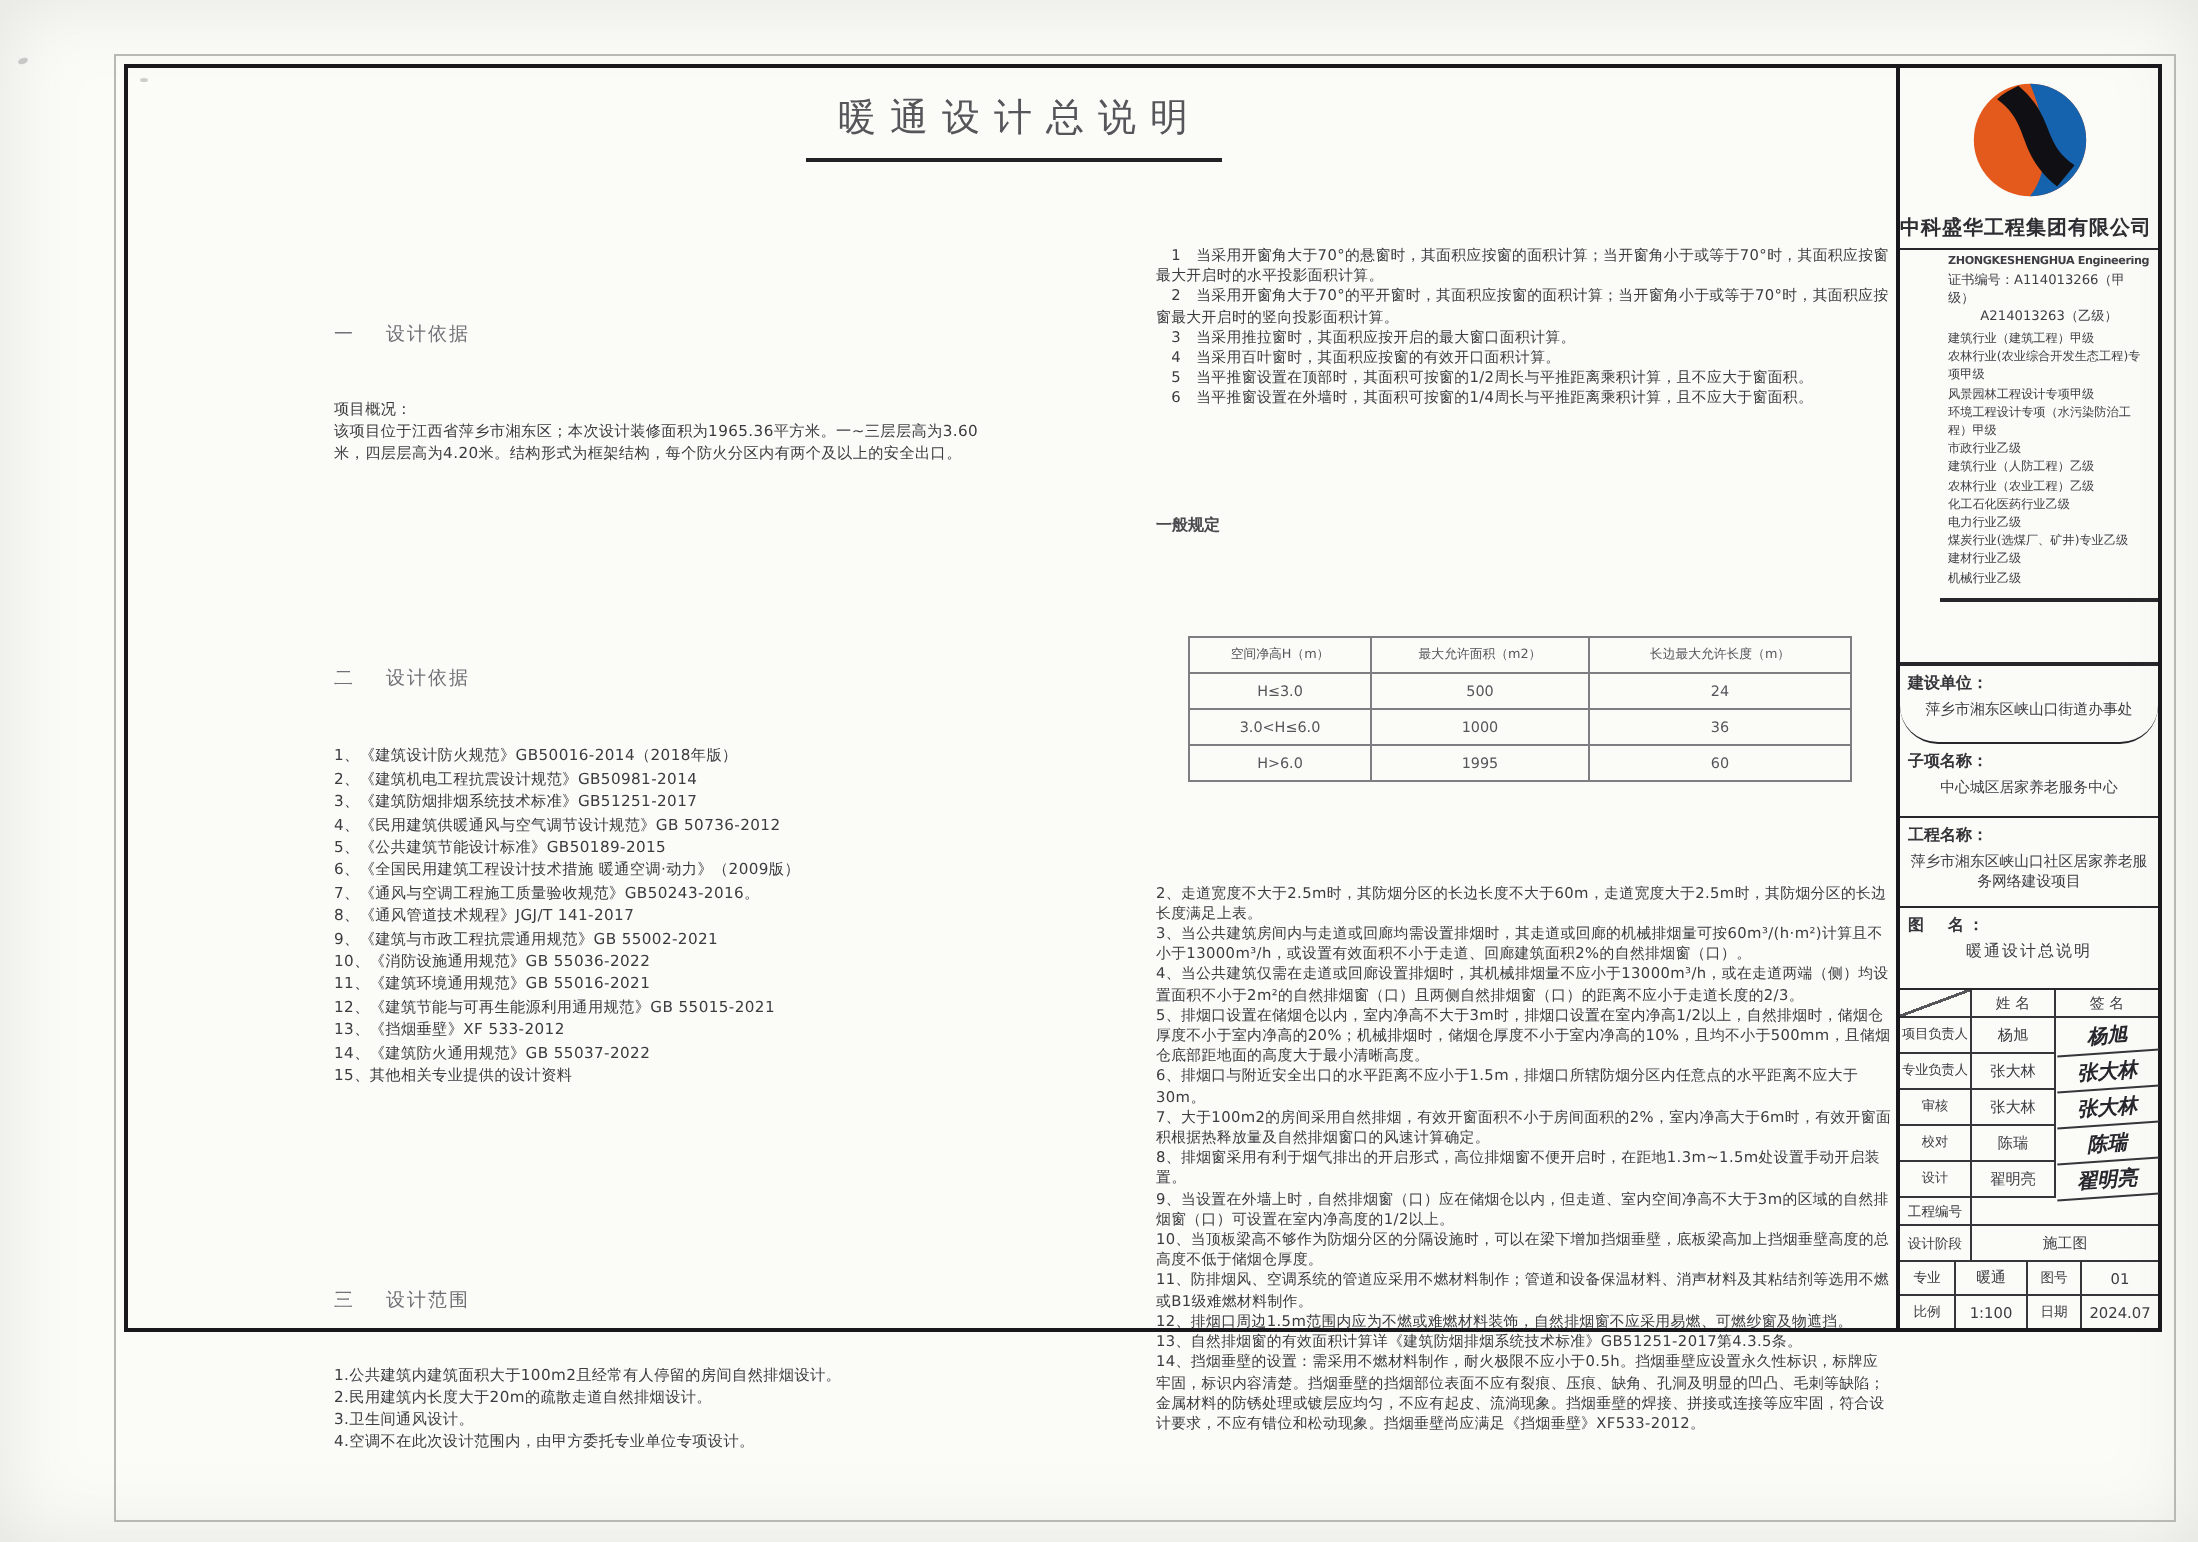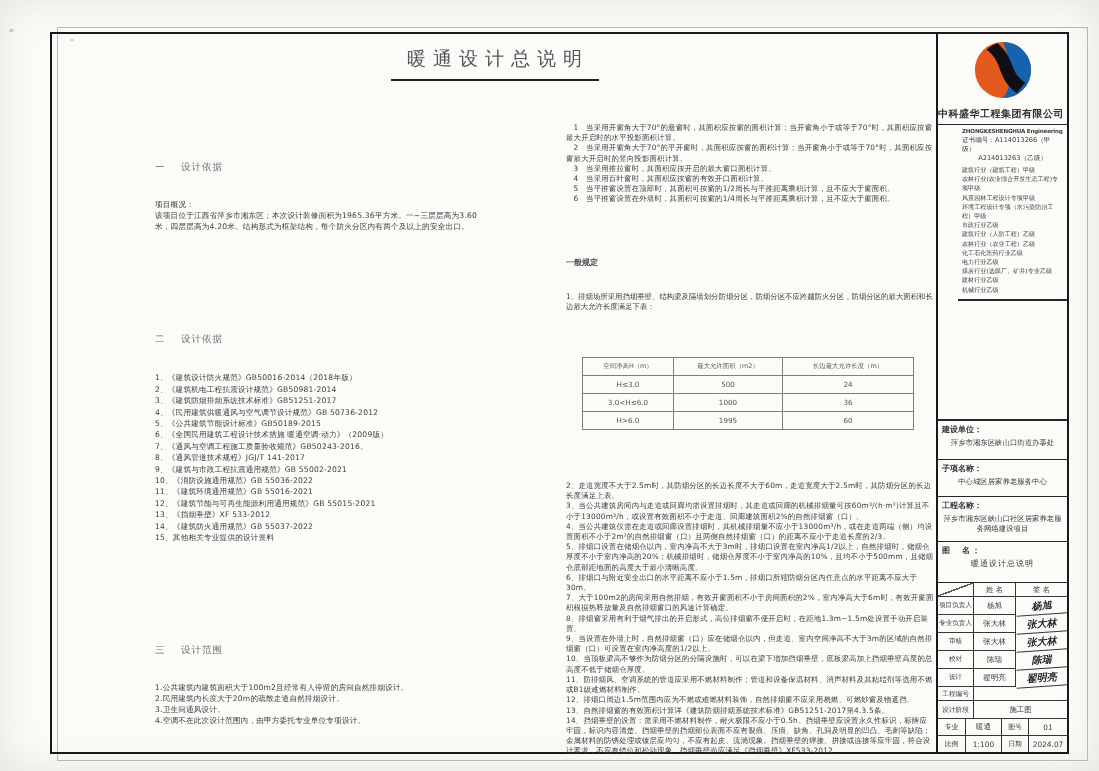--- a/index.html
+++ b/index.html
@@ -6,21 +6,21 @@
   body{background:#eceae6;font-family:"DejaVu Sans","Liberation Sans",sans-serif;}
   .page{position:relative;width:1099px;height:771px;background:#fbfbf8;overflow:hidden;
         box-shadow:inset 0 0 40px rgba(120,120,110,.18);}
   
   .pencil{position:absolute;background:rgba(90,90,95,.28);border-radius:50%;}
   .p1{left:9px;top:29px;width:5px;height:3px;transform:rotate(-20deg);}
   .p2{left:70px;top:39px;width:4px;height:2px;}
 
   
   .sheet-outer{position:absolute;left:57px;top:27px;width:1029px;height:732px;border:1px solid #b9b8b2;}
-  .sheet{position:absolute;left:50px;top:32px;width:1019px;height:722px;border:2.5px solid #19191d;
+  .sheet{position:absolute;left:62px;top:32px;width:1019px;height:634px;border:2.5px solid #19191d;
          box-sizing:border-box;display:flex;background:transparent;color:#3c3c40;}
   .content{position:relative;width:886px;height:100%;}
 
   .sheet-title-wrap{position:absolute;top:12px;left:0;width:886px;text-align:center;}
   .sheet-title{display:inline-block;font-size:19px;letter-spacing:7px;color:#55555a;
                border-bottom:2.5px solid #222226;padding:0 10px 7px 16px;}
 
   .col{position:absolute;white-space:pre-line;}
   .col-left{left:103px;top:78px;width:332px;}
   .col-mid{left:514px;top:70px;width:368px;}
@@ -146,21 +146,20 @@
 
       <div class="col col-mid mid">
         <div class="sec-body">　1　当采用开窗角大于70°的悬窗时，其面积应按窗的面积计算；当开窗角小于或等于70°时，其面积应按窗最大开启时的水平投影面积计算。
 　2　当采用开窗角大于70°的平开窗时，其面积应按窗的面积计算；当开窗角小于或等于70°时，其面积应按窗最大开启时的竖向投影面积计算。
 　3　当采用推拉窗时，其面积应按开启的最大窗口面积计算。
 　4　当采用百叶窗时，其面积应按窗的有效开口面积计算。
 　5　当平推窗设置在顶部时，其面积可按窗的1/2周长与平推距离乘积计算，且不应大于窗面积。
 　6　当平推窗设置在外墙时，其面积可按窗的1/4周长与平推距离乘积计算，且不应大于窗面积。</div>
 
         <div class="gen-head">一般规定</div>
-        <div class="gen-intro">1、排烟场所采用挡烟垂壁、结构梁及隔墙划分防烟分区，防烟分区不应跨越防火分区，防烟分区的最大面积和长边最大允许长度满足下表：</div>
 
         <table class="ztable">
           <tbody>
             <tr>
               <th class="c1">空间净高H（m）</th>
               <th class="c2">最大允许面积（m2）</th>
               <th class="c3">长边最大允许长度（m）</th>
             </tr>
             <tr>
               <td>H≤3.0</td>
@@ -223,21 +222,21 @@
 建筑行业（人防工程）乙级
 农林行业（农业工程）乙级
 化工石化医药行业乙级
 电力行业乙级
 煤炭行业(选煤厂、矿井)专业乙级
 建材行业乙级
 机械行业乙级</div>
       </div>
       <div class="tb-spacer"></div>
 
-      <div class="tb-field" style="min-height:32px;">
+      <div class="tb-field" style="min-height:32px;border-radius:19px;">
         <span class="lbl">建设单位：</span>
         <span class="val">萍乡市湘东区峡山口街道办事处</span>
       </div>
       <div class="tb-field" style="min-height:30px;">
         <span class="lbl">子项名称：</span>
         <span class="val">中心城区居家养老服务中心</span>
       </div>
       <div class="tb-field" style="min-height:38px;">
         <span class="lbl">工程名称：</span>
         <span class="val">萍乡市湘东区峡山口社区居家养老服务网络建设项目</span>

